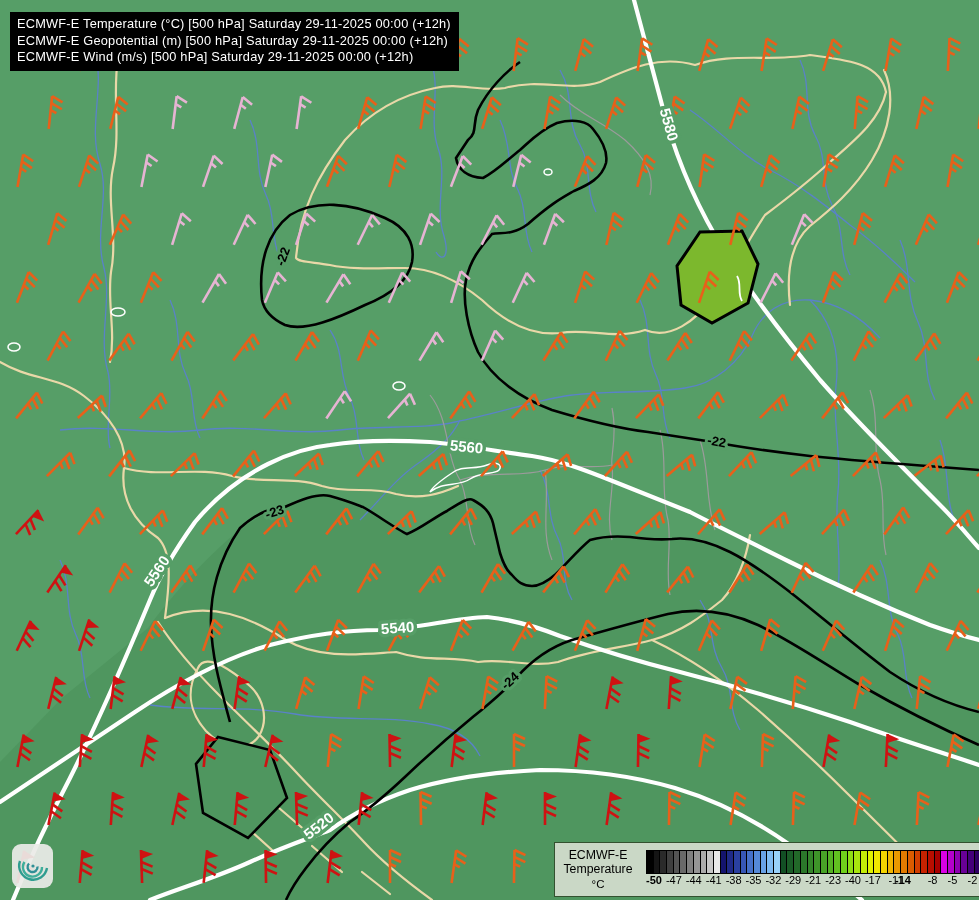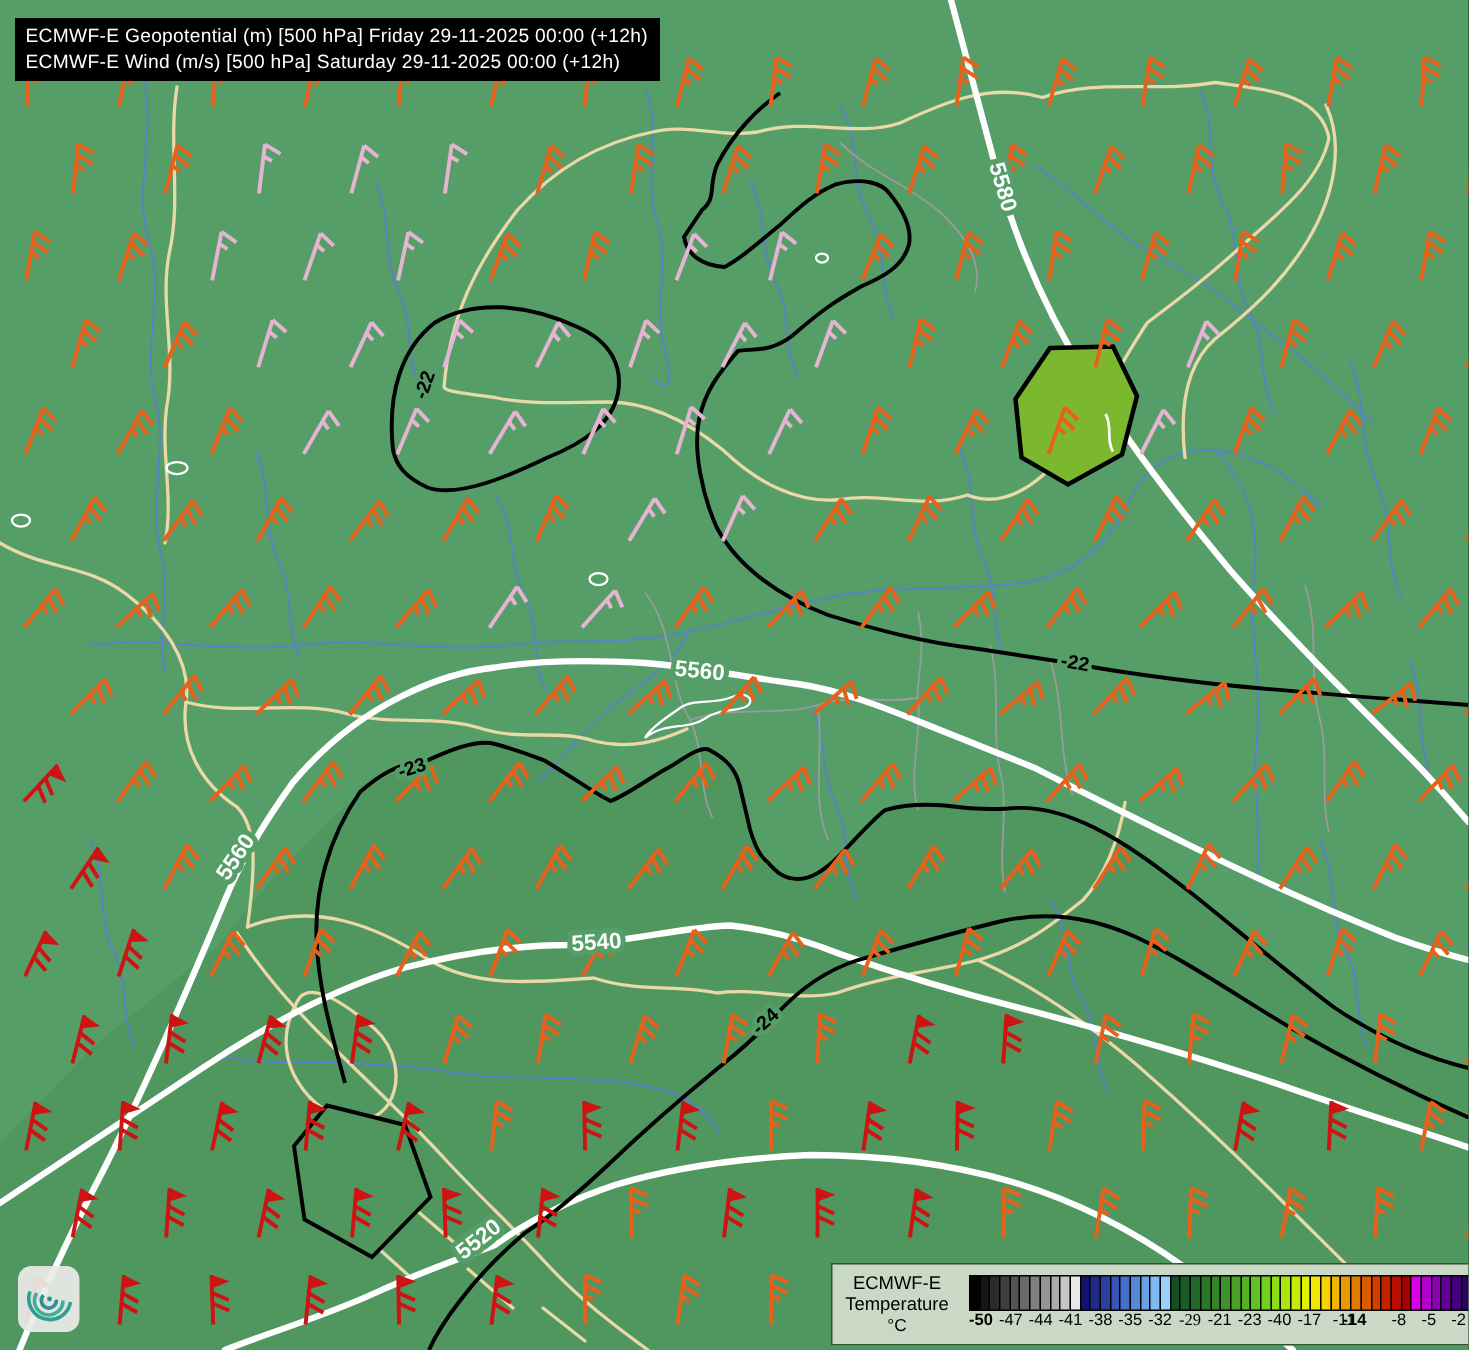--- a/index.html
+++ b/index.html
@@ -1527,21 +1527,22 @@
         <g transform="translate(33,866)" fill="none" stroke-width="2.4">
           <path d="M 14,2 A 14,14 0 1 1 -13,-5" stroke="#2f9d90"></path>
           <path d="M 9,1 A 9.5,9.5 0 1 1 -8.5,-4" stroke="#3fae9b"></path>
           <path d="M 4.5,0.5 A 5,5 0 1 1 -4,-2.5" stroke="#2f8f96"></path>
           <circle cx="0" cy="0" r="1.6" fill="#2f8f96"></circle>
         </g>
       </g>
     </svg>
 
   <div class="titlebox">
-    <div>ECMWF-E Geopotential (m) [500 hPa] Friday 29-11-2025 00:00 (+12h)</div>
+    <div>ECMWF-E Temperature (°C) [500 hPa] Saturday 29-11-2025 00:00 (+12h)</div>
+    <div>ECMWF-E Geopotential (m) [500 hPa] Saturday 29-11-2025 00:00 (+12h)</div>
     <div>ECMWF-E Wind (m/s) [500 hPa] Saturday 29-11-2025 00:00 (+12h)</div>
   </div>
 
   <div class="legend">
     <div class="legend-titles">
       <div>ECMWF-E</div>
       <div>Temperature</div>
       <div class="unit">°C</div>
     </div>
     <div class="legend-bar-wrap">
@@ -1598,21 +1599,21 @@
           <div class="legend-cell" style="background: rgb(46, 0, 98);"></div>
         </div>
       <div class="legend-ticks" id="legend-ticks">
           <span class="legend-tick" style="left: 7px; font-weight: bold;">-50</span>
           <span class="legend-tick" style="left: 26.9px;">-47</span>
           <span class="legend-tick" style="left: 46.8px;">-44</span>
           <span class="legend-tick" style="left: 66.7px;">-41</span>
           <span class="legend-tick" style="left: 86.6px;">-38</span>
           <span class="legend-tick" style="left: 106.5px;">-35</span>
           <span class="legend-tick" style="left: 126.4px;">-32</span>
-          <span class="legend-tick" style="left: 146.3px; font-family: Liberation Serif, serif;">-29</span>
+          <span class="legend-tick" style="left: 146.3px;">-29</span>
           <span class="legend-tick" style="left: 166.2px;">-21</span>
           <span class="legend-tick" style="left: 186.1px;">-23</span>
           <span class="legend-tick" style="left: 206px;">-40</span>
           <span class="legend-tick" style="left: 225.9px;">-17</span>
           <span class="legend-tick" style="left: 256px; font-weight: bold;">-14</span>
           <span class="legend-tick" style="left: 249px;">-11</span>
           <span class="legend-tick" style="left: 285.6px;">-8</span>
           <span class="legend-tick" style="left: 305.5px;">-5</span>
           <span class="legend-tick" style="left: 325.4px;">-2</span>
         </div>

